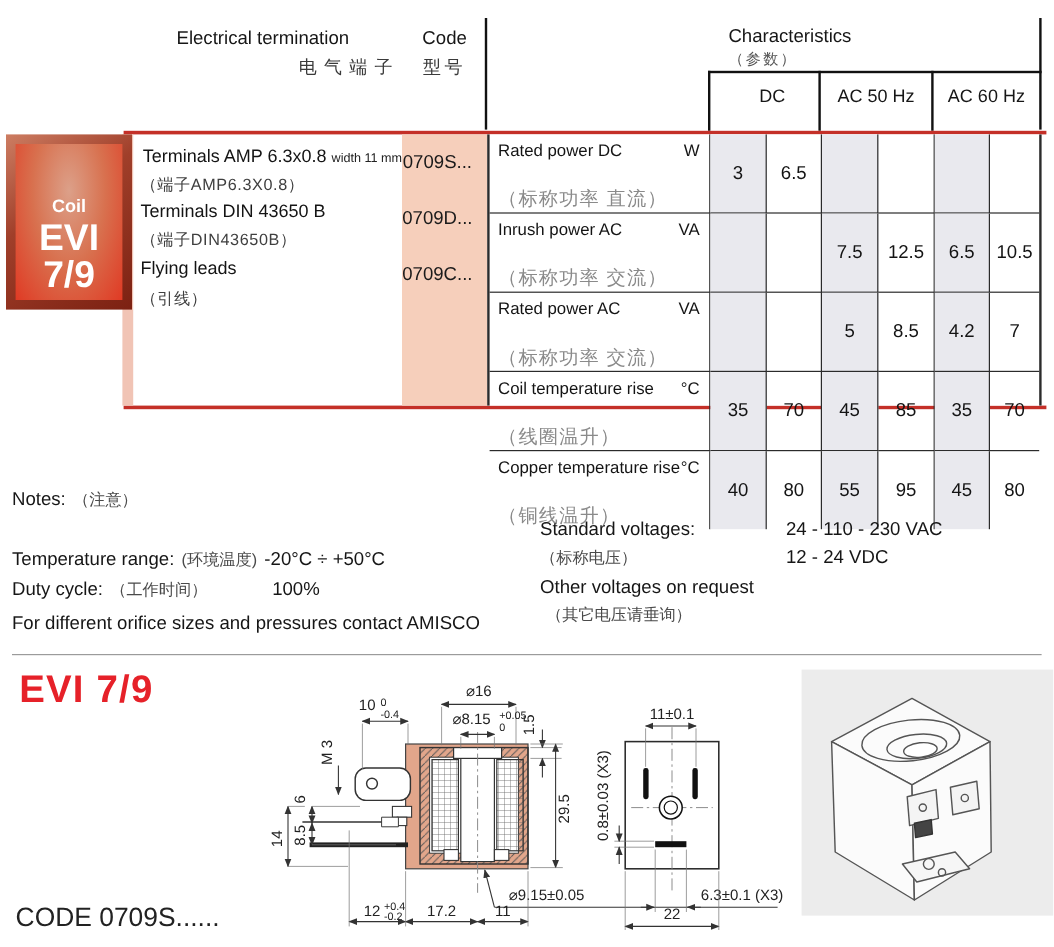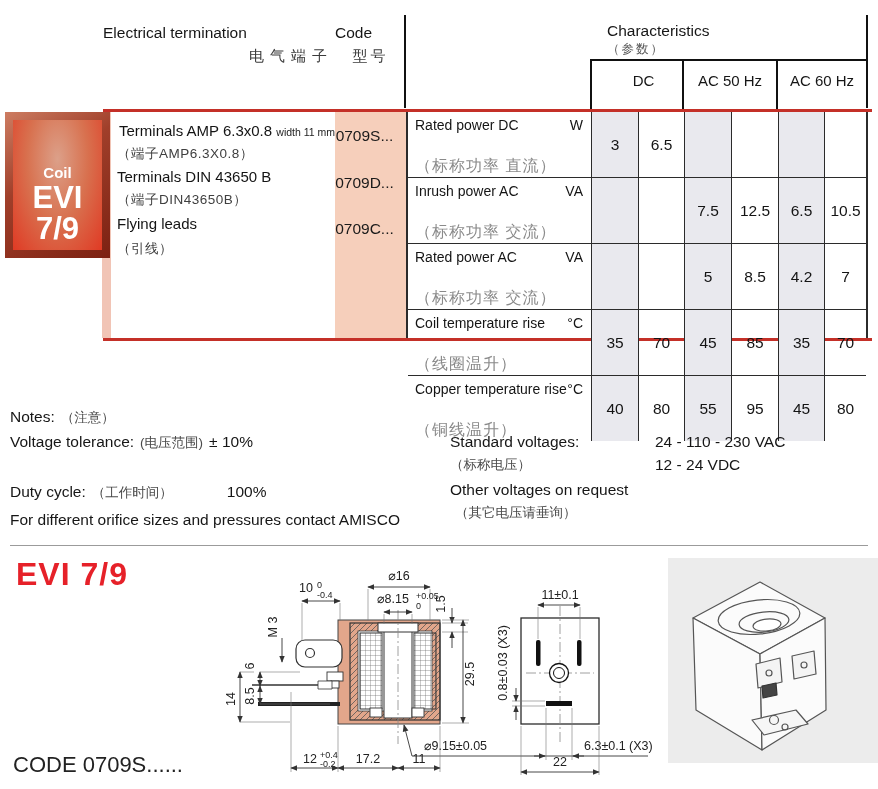--- a/index.html
+++ b/index.html
@@ -1,20 +1,20 @@
 <!DOCTYPE html>
 <html><head>
 <meta charset="utf-8">
 <style>
   html,body{margin:0;padding:0;background:#fff;}
   .page{position:relative;width:878px;height:789px;background:#fff;overflow:hidden;
         font-family:"Liberation Sans",sans-serif;color:#1d1d1d;}
   .abs{position:absolute;}
   
-  .h-en{font-size:15.5px;color:#161616;text-align:left;}
+  .h-en{font-size:15.5px;color:#161616;text-align:center;}
   .h-zh{font-size:15px;color:#3a3a3a;text-align:center;}
   .vline{background:#111;width:2px;}
   .hline{background:#111;height:1.5px;}
   .char-zh{font-size:12.5px;color:#555;letter-spacing:2px;}
   .subcol{font-size:15px;text-align:center;color:#161616;}
   
   .redline{background:#c43028;height:3px;}
   
   .badge{left:5px;top:112px;width:105px;height:146px;box-sizing:border-box;padding:8px;
          background:linear-gradient(145deg,#cd7d62 0%,#a03f2a 40%,#7c2112 100%);z-index:3;}
@@ -185,22 +185,22 @@
     <div class="ccell vcell lastrow">80</div>
     <div class="ccell vcell shade lastrow">55</div>
     <div class="ccell vcell lastrow">95</div>
     <div class="ccell vcell shade lastrow">45</div>
     <div class="ccell vcell lastrow lastcol">80</div>
   </div>
 
   <div class="abs note-line" style="left:10px;top:408px;">
     <span>Notes:</span><span class="zh">（注意）</span>
   </div>
-  <div class="abs note-line" style="left:10px;top:433px;">
-    <span>Voltage tolerance:</span><span class="zh">(电压范围)</span><span class="val">± 10%</span>
+  <div class="abs note-line" style="left:10px;top:458px;">
+    <span>Temperature range:</span><span class="zh">(环境温度)</span><span class="val">-20°C ÷ +50°C</span>
   </div>
   <div class="abs note-line" style="left:10px;top:483px;">
     <span>Duty cycle:</span><span class="zh">（工作时间）</span><span class="val val-gap">100%</span>
   </div>
   <div class="abs note-line" style="left:10px;top:511px;">For different orifice sizes and pressures contact AMISCO</div>
 
   <div class="abs note-line" style="left:450px;top:433px;">Standard voltages:</div>
   <div class="abs note-line zh" style="left:450px;top:456px;font-size:13.5px;color:#4a4a4a;">（标称电压）</div>
   <div class="abs note-line" style="left:655px;top:433px;">24 - 110 - 230 VAC</div>
   <div class="abs note-line" style="left:655px;top:456px;">12 - 24 VDC</div>

